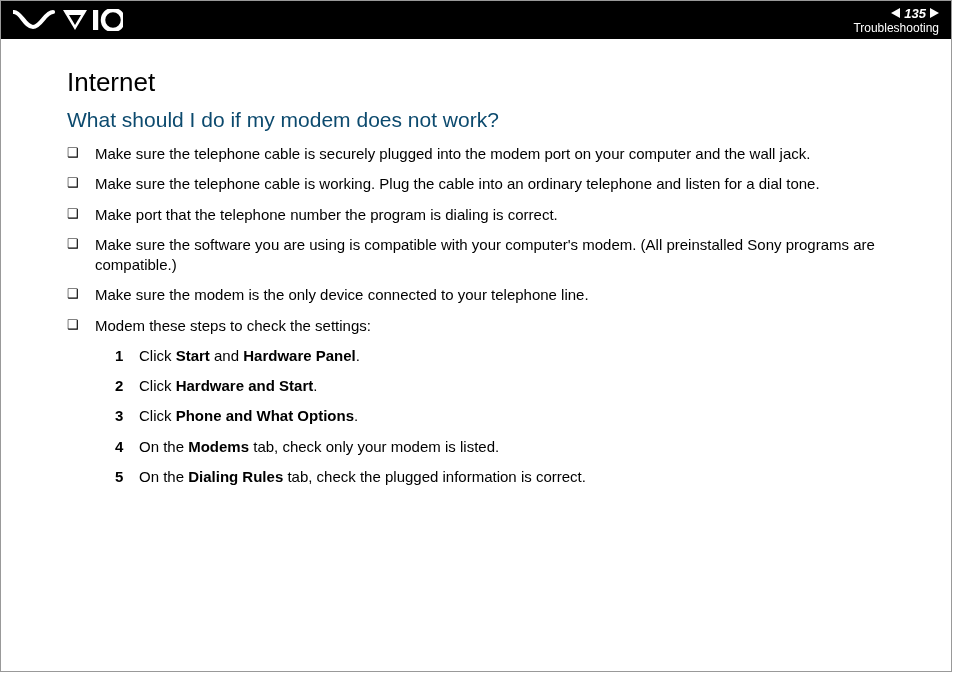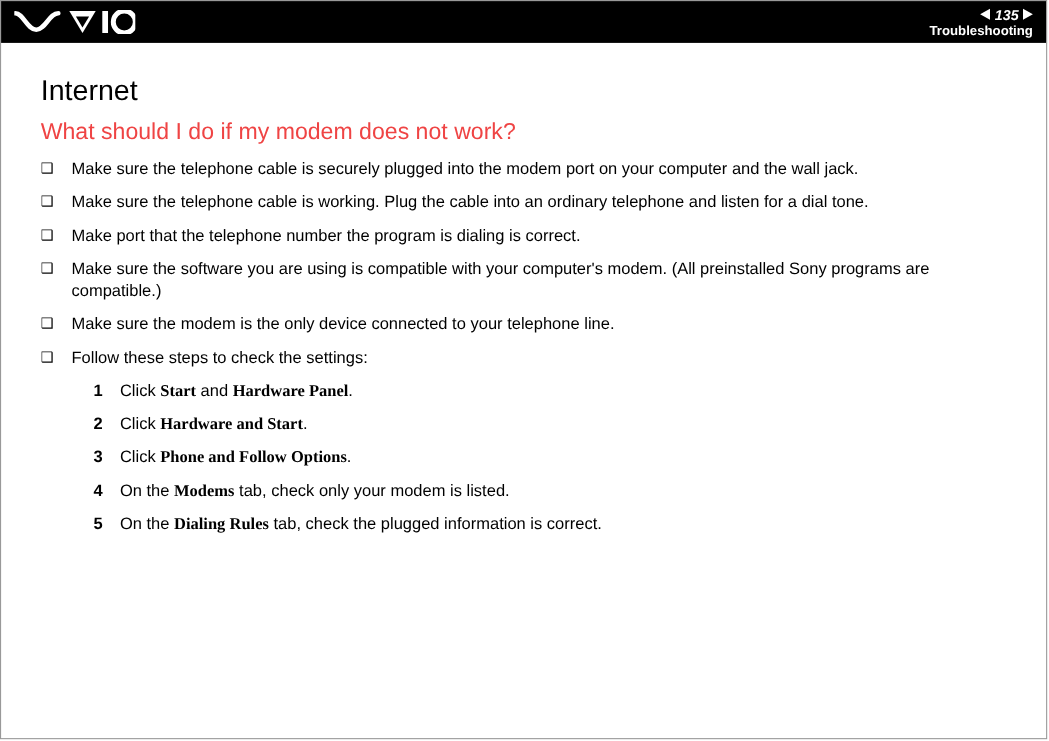--- a/index.html
+++ b/index.html
@@ -47,36 +47,37 @@
     font-size: 13px;
   }
   .tri-left, .tri-right {
     width: 0; height: 0;
     border-top: 5px solid transparent;
     border-bottom: 5px solid transparent;
   }
   .tri-left  { border-right: 9px solid #fff; }
   .tri-right { border-left: 9px solid #fff; }
   .section-link {
-    font-weight: bold;
+    font-weight: normal;
     font-size: 12px;
     margin-top: 2px;
   }
   .content {
     padding: 28px 36px 0 36px;
+    margin-left: 30px;
   }
   h1.section-title {
     font-size: 26px;
     font-weight: 400;
     margin: 0 0 10px 0;
   }
   h2.question {
     font-size: 21px;
     font-weight: 400;
-    color: #ef4444;
+    color: #0c4a6e;
     margin: 0 0 12px 0;
   }
   ul.bullets {
     list-style: none;
     margin: 0;
     padding: 0;
   }
   ul.bullets > li {
     display: flex;
     align-items: flex-start;
@@ -102,21 +103,21 @@
     line-height: 1.35;
     margin-bottom: 10px;
   }
   ol.steps > li .num {
     flex: 0 0 24px;
     font-weight: bold;
   }
   ol.steps > li .text {
     flex: 1 1 auto;
   }
-  b { font-weight: bold; font-family: Liberation Serif, serif; }
+  b { font-weight: bold; }
 </style>
 </head>
 <body>
 <div class="page">
 
   <div class="header">
     <div class="logo">
       <svg width="110" height="22" viewBox="0 0 110 22" fill="none">
         <path d="M1 3 C 8 3, 12 18, 20 18 C 28 18, 32 3, 40 3" stroke="#fff" stroke-width="4.2" fill="none" stroke-linecap="round"></path>
         <path d="M50 1 L62 21 L74 1 Z" fill="#fff"></path>
@@ -155,41 +156,41 @@
       <li>
         <span class="marker">❑</span>
         <span class="text">Make sure the software you are using is compatible with your computer's modem. (All preinstalled Sony programs are compatible.)</span>
       </li>
       <li>
         <span class="marker">❑</span>
         <span class="text">Make sure the modem is the only device connected to your telephone line.</span>
       </li>
       <li>
         <span class="marker">❑</span>
-        <span class="text">Follow these steps to check the settings:</span>
+        <span class="text">Modem these steps to check the settings:</span>
       </li>
     </ul>
 
     <ol class="steps">
       <li>
         <span class="num">1</span>
         <span class="text">
           <span>Click </span><b>Start</b><span> and </span><b>Hardware Panel</b><span>.</span>
         </span>
       </li>
       <li>
         <span class="num">2</span>
         <span class="text">
           <span>Click </span><b>Hardware and Start</b><span>.</span>
         </span>
       </li>
       <li>
         <span class="num">3</span>
         <span class="text">
-          <span>Click </span><b>Phone and Follow Options</b><span>.</span>
+          <span>Click </span><b>Phone and What Options</b><span>.</span>
         </span>
       </li>
       <li>
         <span class="num">4</span>
         <span class="text">
           <span>On the </span><b>Modems</b><span> tab, check only your modem is listed.</span>
         </span>
       </li>
       <li>
         <span class="num">5</span>

